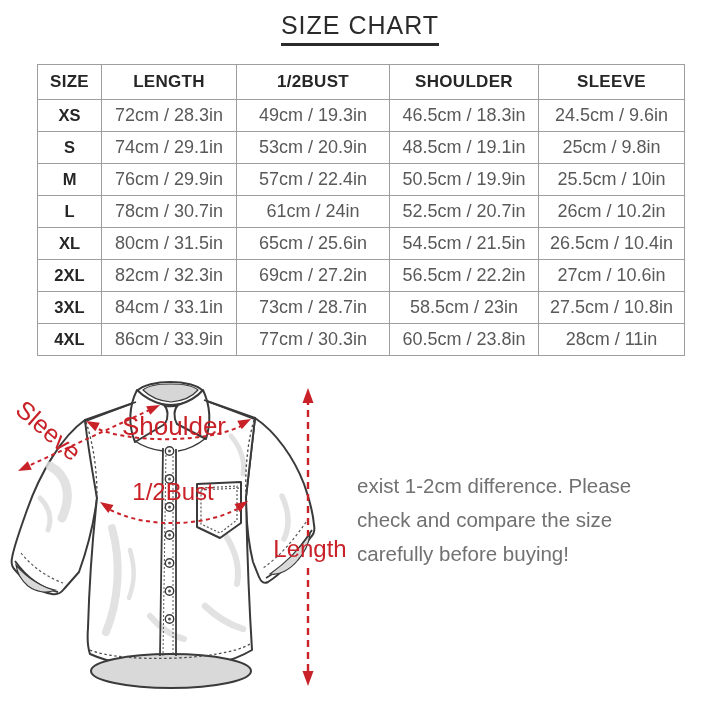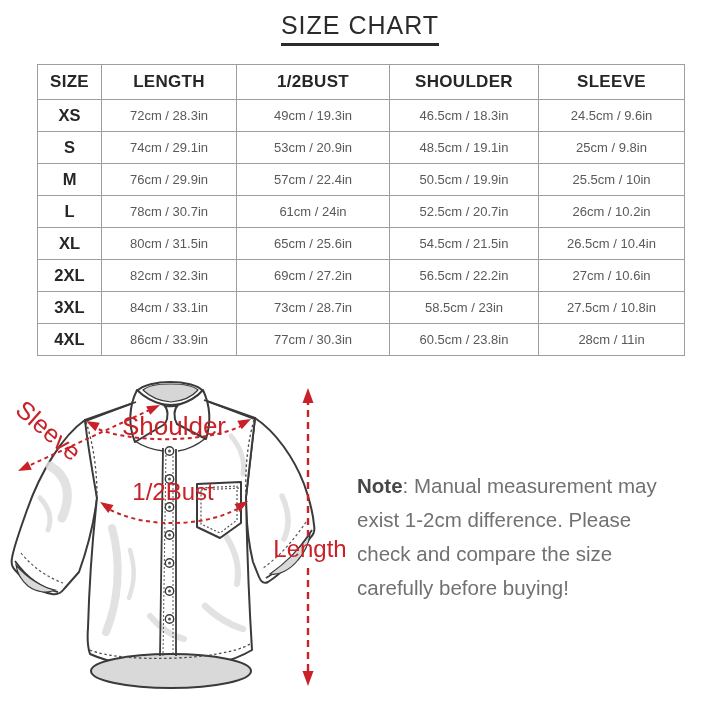--- a/index.html
+++ b/index.html
@@ -14,21 +14,21 @@
   }
   table.size-chart{
     position:absolute;left:37px;top:64px;width:647px;
     border-collapse:collapse;table-layout:fixed;background:#fff;
   }
   .size-chart th,.size-chart td{
     border:1px solid #9e9e9e;text-align:center;vertical-align:middle;padding:0;
     overflow:hidden;white-space:nowrap;
   }
   .size-chart th{height:34px;font-size:17px;color:#262626;letter-spacing:.3px;}
-  .size-chart td{height:31px;font-size:13px;color:#595959;}
+  .size-chart td{height:31px;font-size:18px;color:#595959;}
   .size-chart td.size-col{font-weight:bold;color:#262626;font-size:16.5px;margin-top:9px;}
   .note{
     position:absolute;left:357px;top:469px;width:345px;
     font-size:20.5px;line-height:34px;color:#717171;
   }
   .note .note-label{font-weight:bold;color:#474747;}
   .note .note-line{display:block;}
   svg.shirt{position:absolute;left:0;top:378px;}
   .red-stroke{stroke:var(--accent);}
   .red-fill{fill:var(--accent);}
@@ -212,17 +212,16 @@
     <polygon class="red-fill" points="0,0 -15,-5.5 -15,5.5" transform="translate(308,308) rotate(90)"></polygon>
 
     <text class="red-label" x="174" y="57" font-size="26" text-anchor="middle">Shoulder</text>
     <text class="red-label" x="173" y="122" font-size="24" text-anchor="middle">1/2Bust</text>
     <text class="red-label" transform="translate(14,34) rotate(41)" font-size="25">Sleeve</text>
     <text class="red-label" x="310" y="179" font-size="24" text-anchor="middle">Length</text>
   </g>
 </svg>
 
 <div class="note">
-  <span class="note-line"><span class="note-label">Note</span><span>: Manual measurement may</span></span>
   <span class="note-line">exist 1-2cm difference. Please</span>
   <span class="note-line">check and compare the size</span>
   <span class="note-line">carefully before buying!</span>
 </div>
 
 </body></html>

